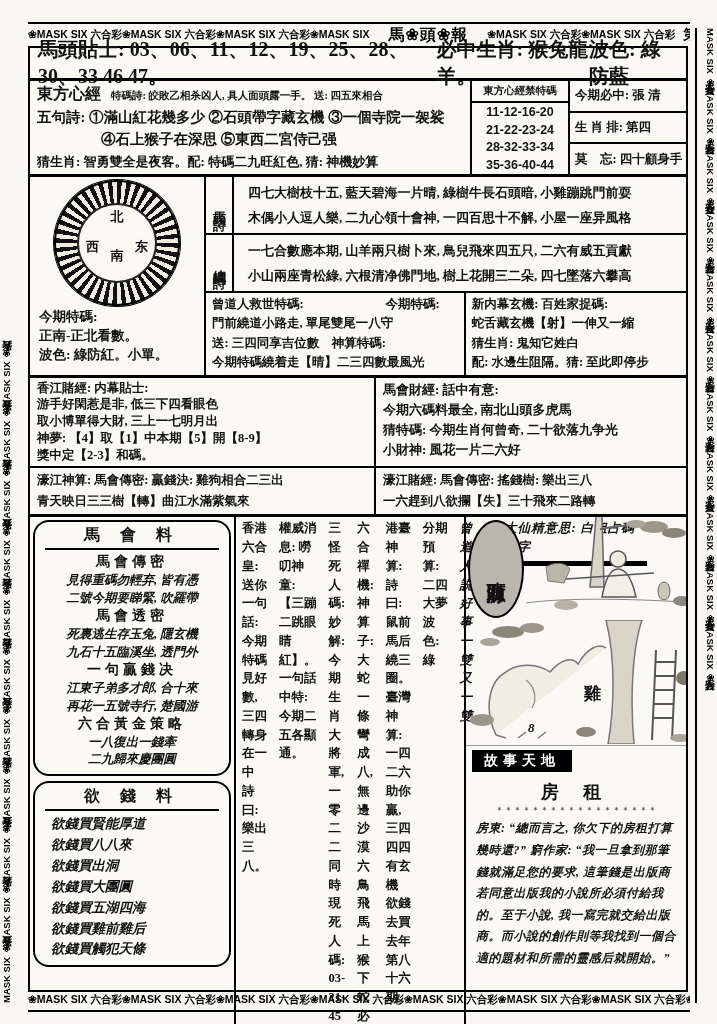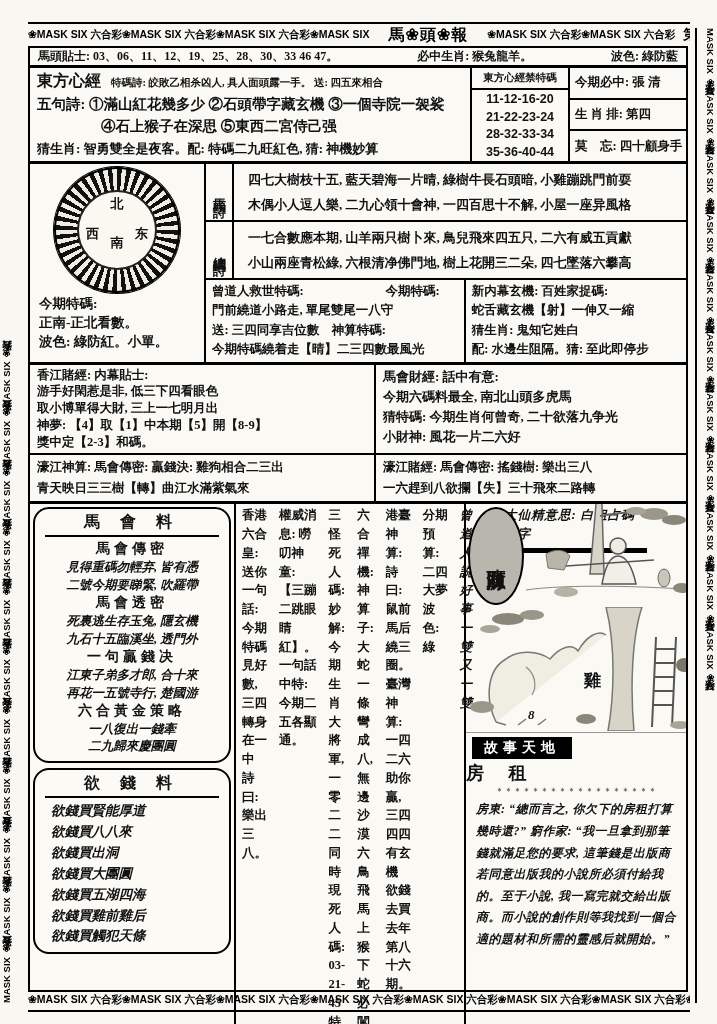--- a/index.html
+++ b/index.html
@@ -20,21 +20,21 @@
               font-size:9.5px;border-left:2px solid #000;padding-left:2px;}
   
   .wm{position:absolute;font-size:52px;font-weight:bold;color:rgba(60,60,60,0.07);
       transform:rotate(-28deg);letter-spacing:8px;pointer-events:none;}
   
   .frame{position:absolute;left:28px;top:46px;width:656px;height:942px;border:2px solid #000;
          display:flex;flex-direction:column;background:#faf9f4;}
   .row{border-bottom:3px solid #000;}
   
   .tips-row{height:30px;display:flex;align-items:center;justify-content:space-between;
-            padding:0 8px;font-size:12px;font-weight:bold;}
+            padding:0 8px;font-size:20px;font-weight:bold;}
   
   .r2{height:112px;display:flex;}
   .r2-left{flex:1;border-right:2px solid #000;padding:3px 7px;}
   .r2-title{font-size:16px;font-weight:900;display:inline;}
   .r2-sub{font-size:10.5px;font-weight:bold;display:inline;margin-left:6px;}
   .r2-line{font-size:14.5px;font-weight:bold;margin-top:3px;}
   .r2-line.indent{padding-left:64px;}
   .r2-line3{font-size:13px;font-weight:bold;margin-top:4px;}
   .r2-right{width:214px;display:flex;}
   .nums-col{width:96px;border-right:2px solid #000;display:flex;flex-direction:column;}
@@ -110,22 +110,22 @@
         background:#b9b6ae;display:flex;align-items:center;justify-content:center;
         writing-mode:vertical-rl;text-orientation:upright;font-size:19px;font-weight:900;
         color:#111;letter-spacing:1px;flex:none;}
   .art{flex:1;position:relative;}
   .art svg{display:block;}
   .art-el{height:125px;position:relative;border-bottom:1px solid #999;}
   .el-char{position:absolute;font-size:17px;font-weight:900;}
   .el-num{position:absolute;font-size:13px;font-weight:bold;font-style:italic;}
   .story-label{display:inline-block;background:#000;color:#fff;font-size:14px;
                font-weight:900;letter-spacing:5px;padding:2px 12px;margin:4px 0 0 6px;}
-  .story-title{font-size:18px;font-weight:900;letter-spacing:10px;
-               margin-top:2px;}
+  .story-title{text-align:center;font-size:18px;font-weight:900;letter-spacing:10px;
+               margin-top:8px;}
   .stars{text-align:center;font-size:9px;letter-spacing:0;color:#222;overflow:hidden;
          white-space:nowrap;}
   .story-text{padding:1px 8px 0 10px;font-size:12px;font-weight:bold;font-style:italic;
               line-height:1.8;letter-spacing:0.5px;}
 </style>
 </head>
 <body>
 
 <div class="page">
 

